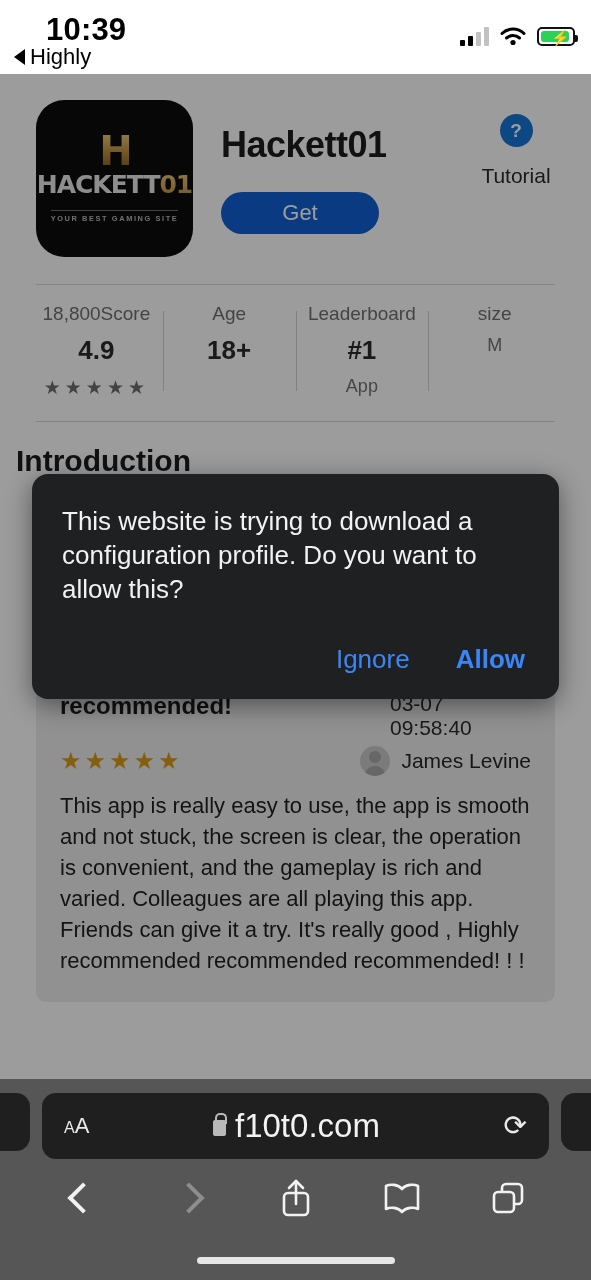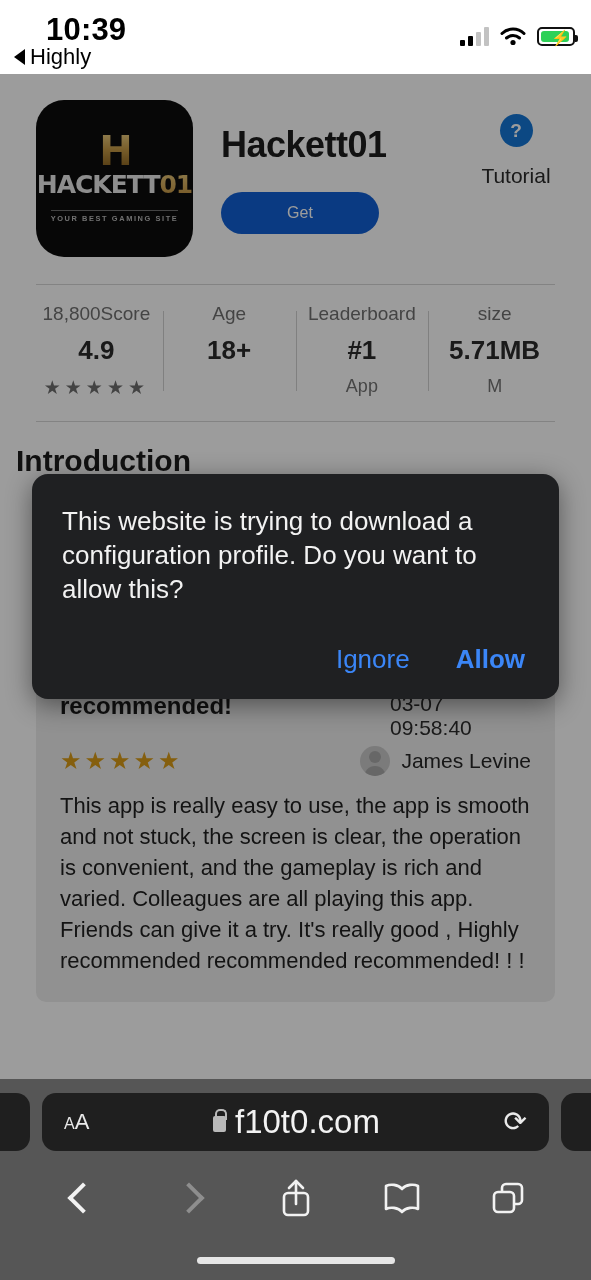--- a/index.html
+++ b/index.html
@@ -80,21 +80,21 @@
     font-size:7.4px; color:#b9b9b9; letter-spacing:1.6px; margin-top:12px;
     border-top:1px solid #6e6e6e; padding-top:3px; font-weight:bold;
   }
   .app-title {
     position:absolute; left:221px; top:50px;
     font-size:36px; font-weight:bold; color:#1c1c1c; letter-spacing:-0.5px;
   }
   .get-btn {
     position:absolute; left:221px; top:118px; width:158px; height:42px;
     background:#1160d4; border-radius:21px; color:#fff;
-    font-size:16px; display:flex; align-items:center; justify-content:center;
+    font-size:22px; display:flex; align-items:center; justify-content:center;
     border:none; cursor:pointer;
   }
   .tutorial { position:absolute; right:20px; top:40px; width:110px; text-align:center; }
   .q-badge {
     width:33px; height:33px; border-radius:50%; background:#1577d6; color:#fff;
     font-size:19px; font-weight:bold; display:flex; align-items:center; justify-content:center;
     margin:0 auto;
   }
   .tutorial-label { margin-top:17px; font-size:21px; color:#2b2b2b; }
 
@@ -157,21 +157,21 @@
 
   
   .safari { position:absolute; left:0; top:1079px; width:591px; height:201px; background:#565656; z-index:45; }
   .tabs-row { position:relative; height:76px; }
   .tab-side {
     position:absolute; top:14px; width:58px; height:58px; background:#1f1f1f; border-radius:14px;
   }
   .tab-side.l { left:-28px; }
   .tab-side.r { right:-28px; }
   .urlbar {
-    position:absolute; left:42px; top:14px; width:507px; height:58px;
+    position:absolute; left:42px; top:14px; width:507px; height:66px;
     background:#1f1f1f; border-radius:14px; display:flex; align-items:center; padding:0 22px;
   }
   .aa { font-size:22px; color:#e9e9e9; }
   .aa .small { font-size:16px; }
   .url-center { flex:1; display:flex; align-items:center; justify-content:center; gap:9px; }
   .lock {
     width:13px; height:16px; position:relative; background:#b9b9b9; border-radius:2px; margin-top:3px;
   }
   .lock::before{
     content:""; position:absolute; left:2.5px; top:-7px; width:8px; height:9px;
@@ -250,21 +250,20 @@
         <div class="stat-label">Age</div>
         <div class="stat-value">18+</div>
       </div>
       <div class="stat">
         <div class="stat-label">Leaderboard</div>
         <div class="stat-value">#1</div>
         <div class="stat-sub">App</div>
       </div>
       <div class="stat">
         <div class="stat-label">size</div>
-        <div class="stat-value">5.71MB</div>
         <div class="stat-sub">M</div>
       </div>
     </div>
 
     <div class="divider" style="margin-top:14px;"></div>
 
     <div class="section-title">Introduction</div>
 
     <div class="rating-wrap">
       <div class="rating-big">

